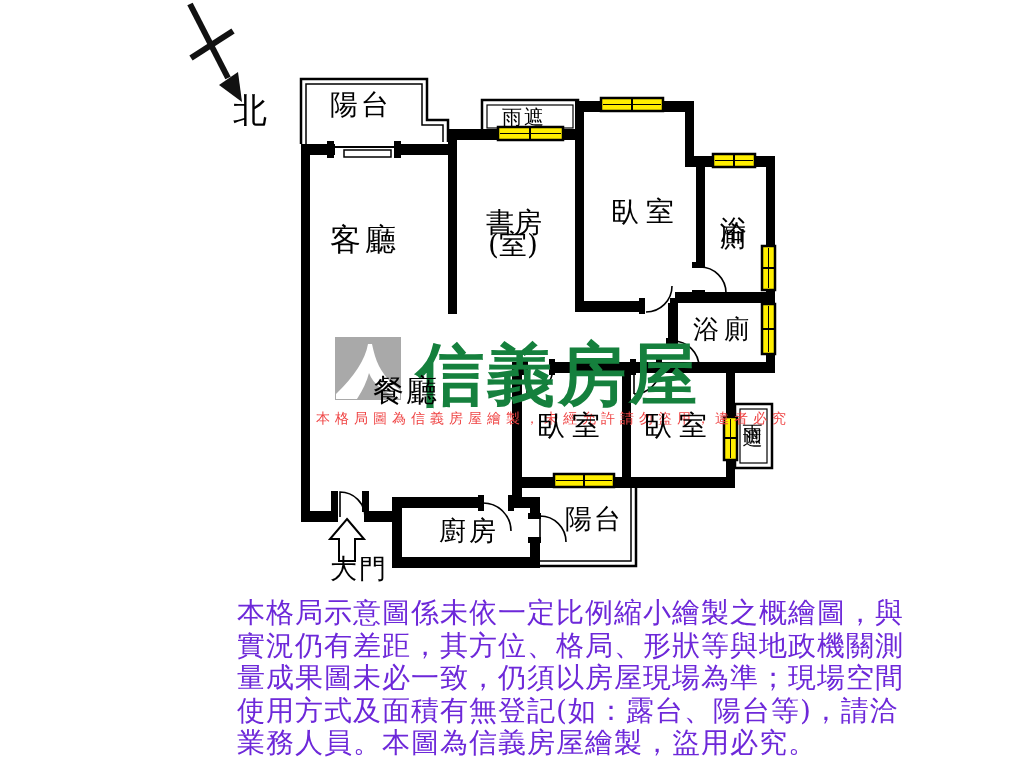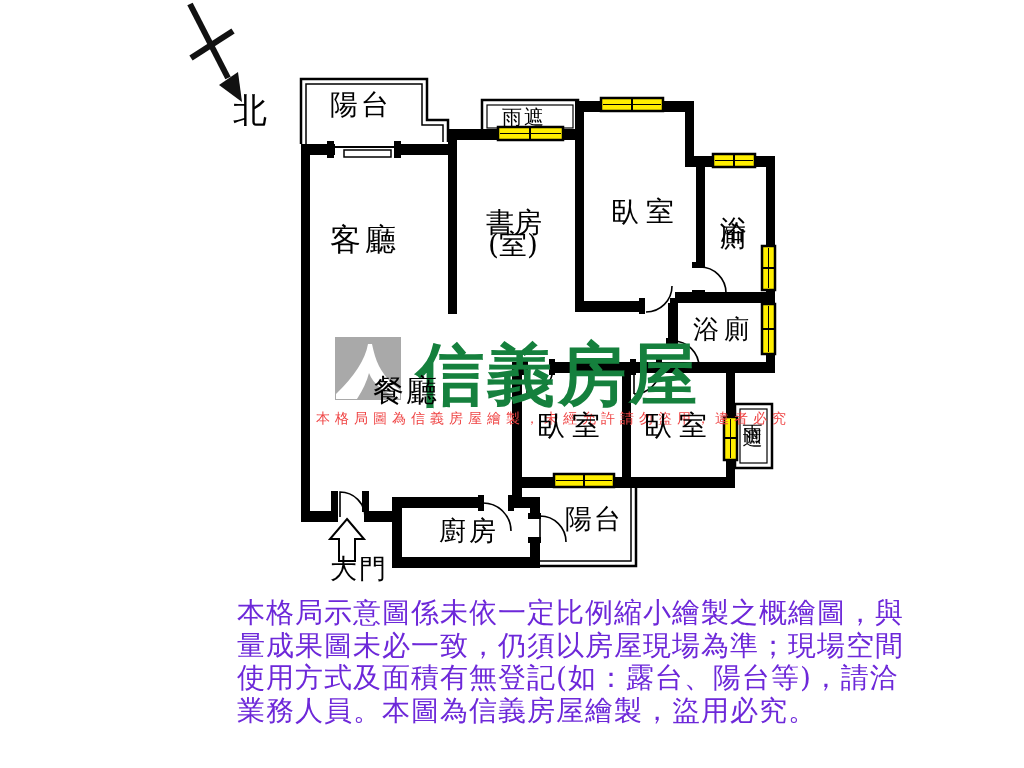--- a/index.html
+++ b/index.html
@@ -173,18 +173,19 @@
   <div class="lbl" style="left:644px;top:411px;font-size:28px;letter-spacing:7px;">臥室</div>
   <div class="lbl" style="left:415px;top:517px;font-size:27px;letter-spacing:3px;margin-left:24px;">廚房</div>
   <div class="lbl" style="left:565px;top:505px;font-size:27px;letter-spacing:2px;">陽台</div>
   <div class="lbl" style="left:502px;top:107px;font-size:20px;letter-spacing:2px;">雨遮</div>
   <div class="lbl v" style="left:742px;top:409px;font-size:20px;letter-spacing:2px;">雨遮</div>
   <div class="lbl" style="left:319px;top:555px;font-size:27px;letter-spacing:2px;margin-left:11px;">大門</div>
   <div class="lbl" style="left:233px;top:93px;font-size:34px;">北</div>
 
   <div class="disc">
     <div>本格局示意圖係未依一定比例縮小繪製之概繪圖，與</div>
+    <div>實況仍有差距，其方位、格局、形狀等與地政機關測</div>
     <div>量成果圖未必一致，仍須以房屋現場為準；現場空間</div>
     <div>使用方式及面積有無登記(如：露台、陽台等)，請洽</div>
     <div>業務人員。本圖為信義房屋繪製，盜用必究。</div>
   </div>
 
 </div>
 
 </body></html>

